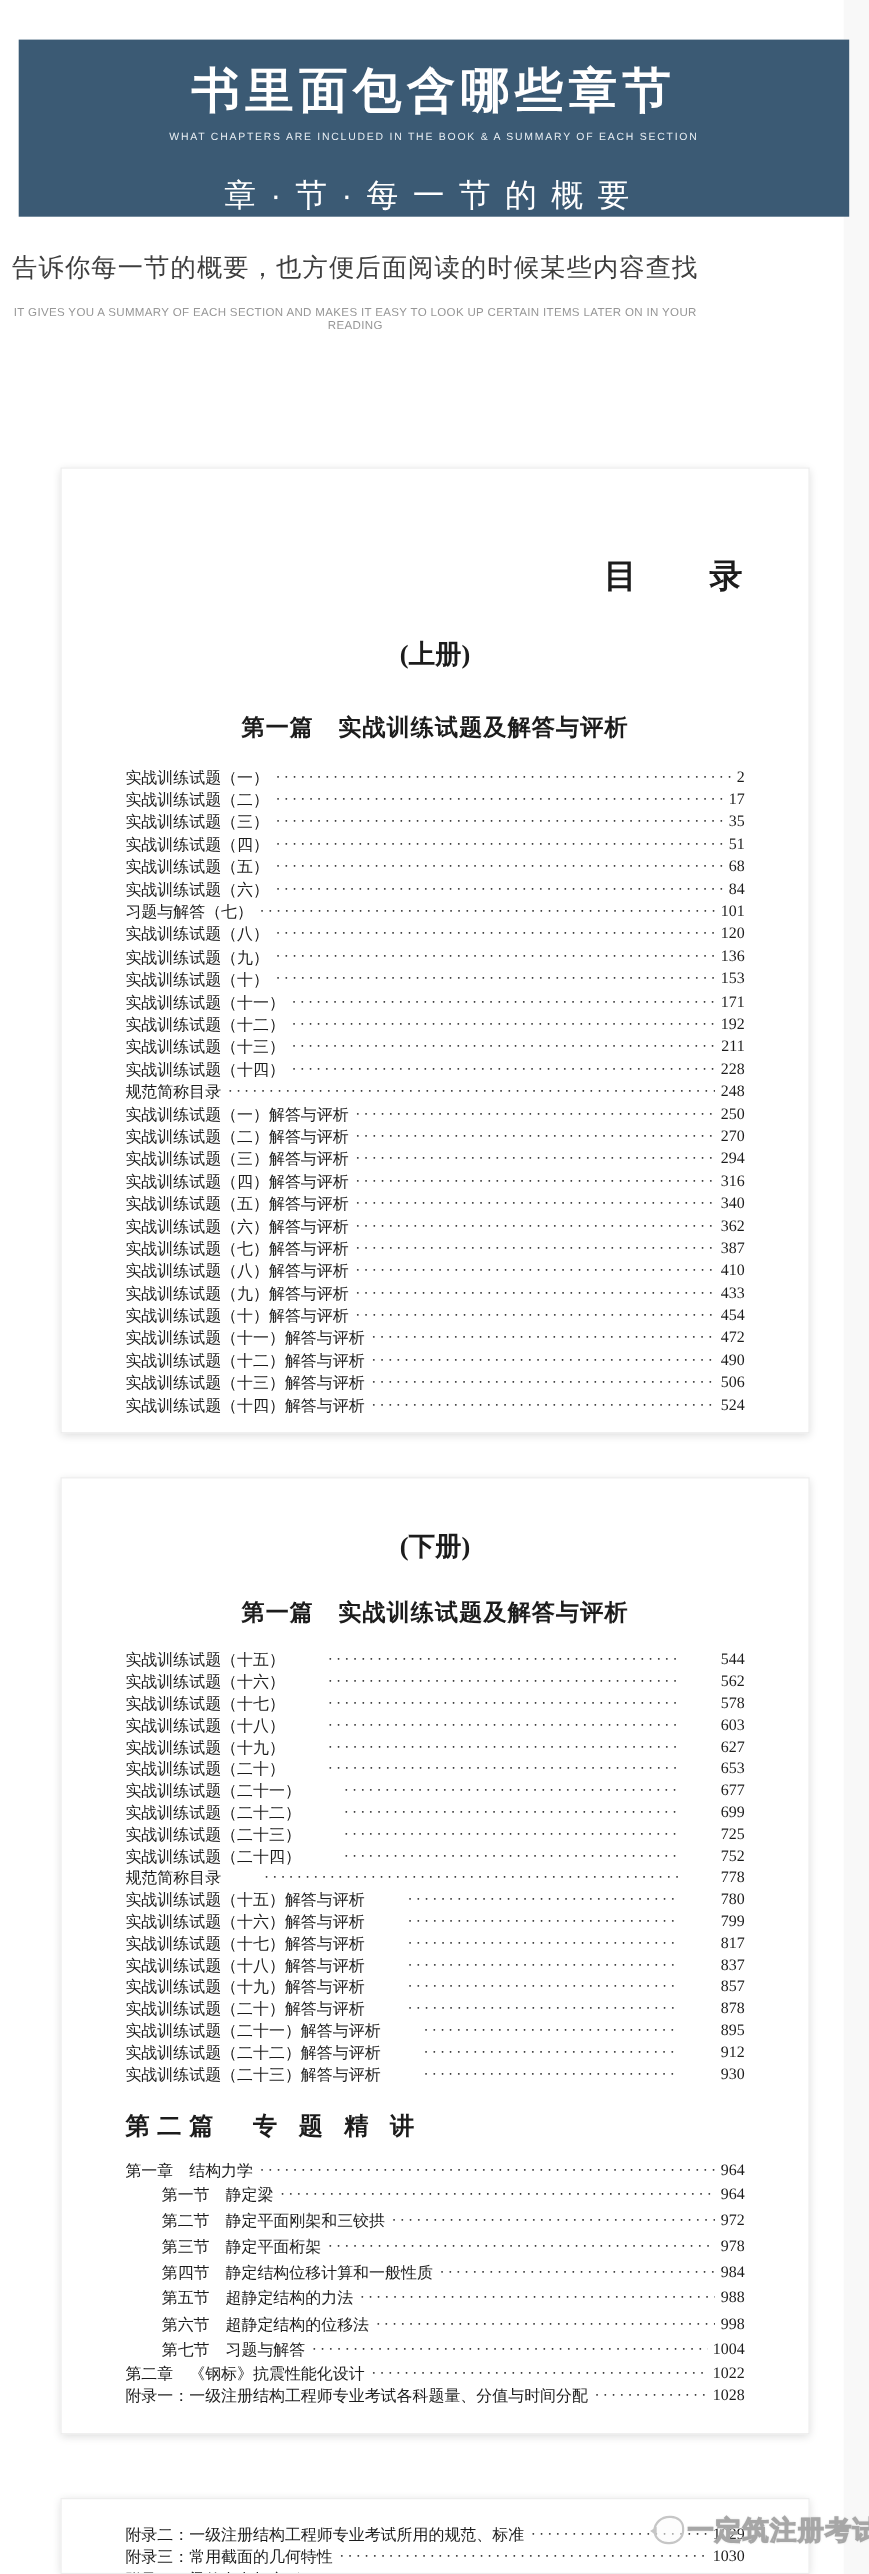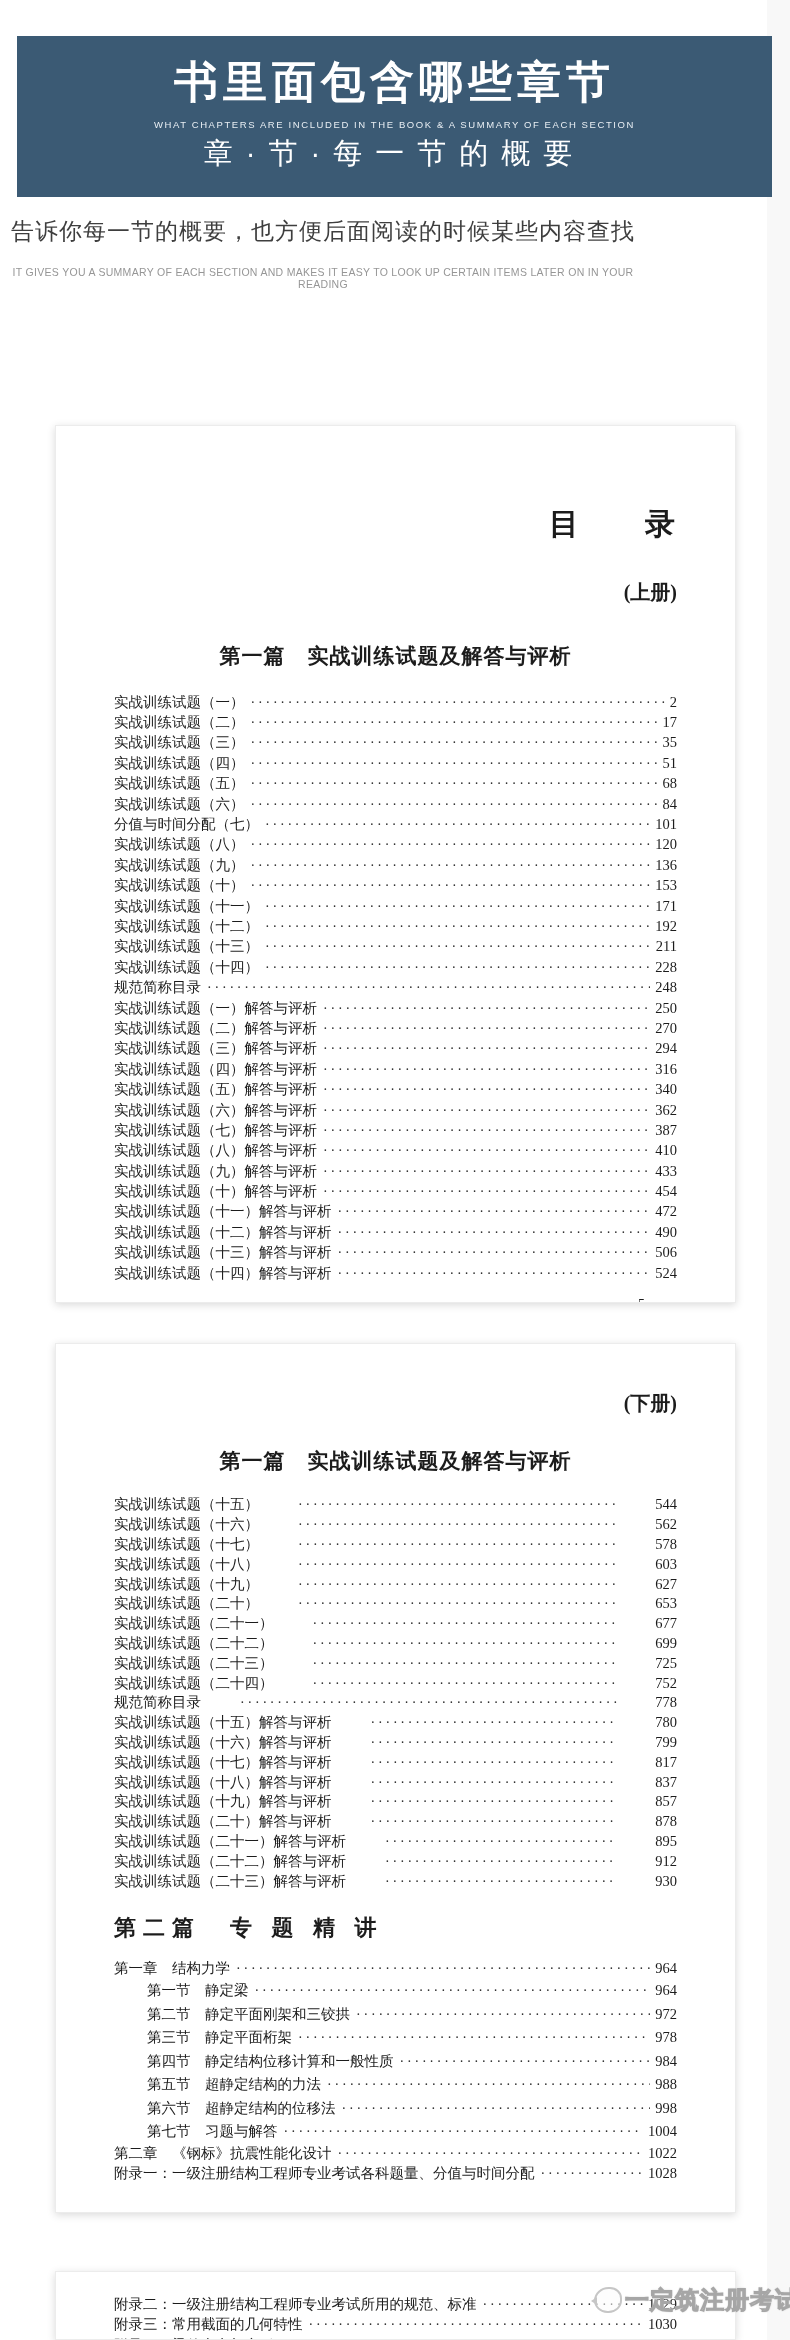--- a/index.html
+++ b/index.html
@@ -10,40 +10,40 @@
   .gutter-right { position:absolute; right:0; top:0; width:23px; height:2340px; background:#f8f8f8; }
 
   
   .banner {
     position:absolute; left:17px; top:36px; width:755px; height:161px;
     background:#3b5a74; color:#ffffff; text-align:center; box-sizing:border-box; padding-top:22px;
   }
   .banner-title { font-size:44px; font-weight:700; letter-spacing:5px; line-height:50px; }
   .banner-en { font-size:9.5px; letter-spacing:1.6px; color:#e9eff4; margin-top:11px;
                font-family:"Liberation Sans", sans-serif; }
-  .banner-sub { font-size:29px; letter-spacing:13px; margin-top:4px; font-weight:400;
+  .banner-sub { font-size:29px; letter-spacing:13px; margin-top:28px; font-weight:400;
                 font-family:"Liberation Sans", sans-serif; }
 
   
-  .intro { position:absolute; top:216px; left:0; width:646px; text-align:center; }
+  .intro { position:absolute; top:228px; left:0; width:646px; text-align:center; }
   .intro-main { font-size:23px; color:#3e3e3e; letter-spacing:1px; font-family:"Liberation Sans", sans-serif; }
   .intro-en { font-size:10.5px; color:#969696; margin-top:19px; letter-spacing:0.3px;
               font-family:"Liberation Sans", sans-serif; }
 
   
   .card {
     position:absolute; left:55px; width:681px; background:#ffffff; box-sizing:border-box;
     border:1px solid #ececec; box-shadow:0 2px 8px rgba(0,0,0,0.15); overflow:hidden;
   }
   .card1 { top:425px;  height:878px; padding:78px 58px 0; }
   .card2 { top:1343px; height:870px; padding:46px 58px 0; }
   .card3 { top:2271px; height:69px;  padding:22px 58px 10px; }
 
   .toc-title { text-align:right; font-size:30px; font-weight:700; letter-spacing:2px; }
-  .volume { text-align:right; font-size:20px; font-weight:700; margin-top:34px; }
+  .volume { text-align:center; font-size:24px; font-weight:700; margin-top:34px; }
   .card1 .section-heading { margin-top:36px; margin-bottom:22px; }
   .card2 .section-heading { margin-top:30px; margin-bottom:20px; }
   .section-heading { text-align:center; font-size:21px; font-weight:700; letter-spacing:1px; }
   .part2-heading { font-size:22px; font-weight:700; letter-spacing:7px;
                    margin-top:22px; margin-bottom:16px; }
 
   .toc-list { width:100%; }
   .row { display:flex; align-items:center; height:20.4px; font-size:14.5px; }
   .card2 .list1 .row { height:19.8px;gap:33px; }
   .part2 .row { height:20px; }
@@ -117,21 +117,21 @@
         <span class="label">实战训练试题（五）</span>
         <span class="leader"></span>
         <span class="page">68</span>
       </div>
       <div class="row">
         <span class="label">实战训练试题（六）</span>
         <span class="leader"></span>
         <span class="page">84</span>
       </div>
       <div class="row">
-        <span class="label">分值与时间分配（七）</span>
+        <span class="label">习题与解答（七）</span>
         <span class="leader"></span>
         <span class="page">101</span>
       </div>
       <div class="row">
         <span class="label">实战训练试题（八）</span>
         <span class="leader"></span>
         <span class="page">120</span>
       </div>
       <div class="row">
         <span class="label">实战训练试题（九）</span>

